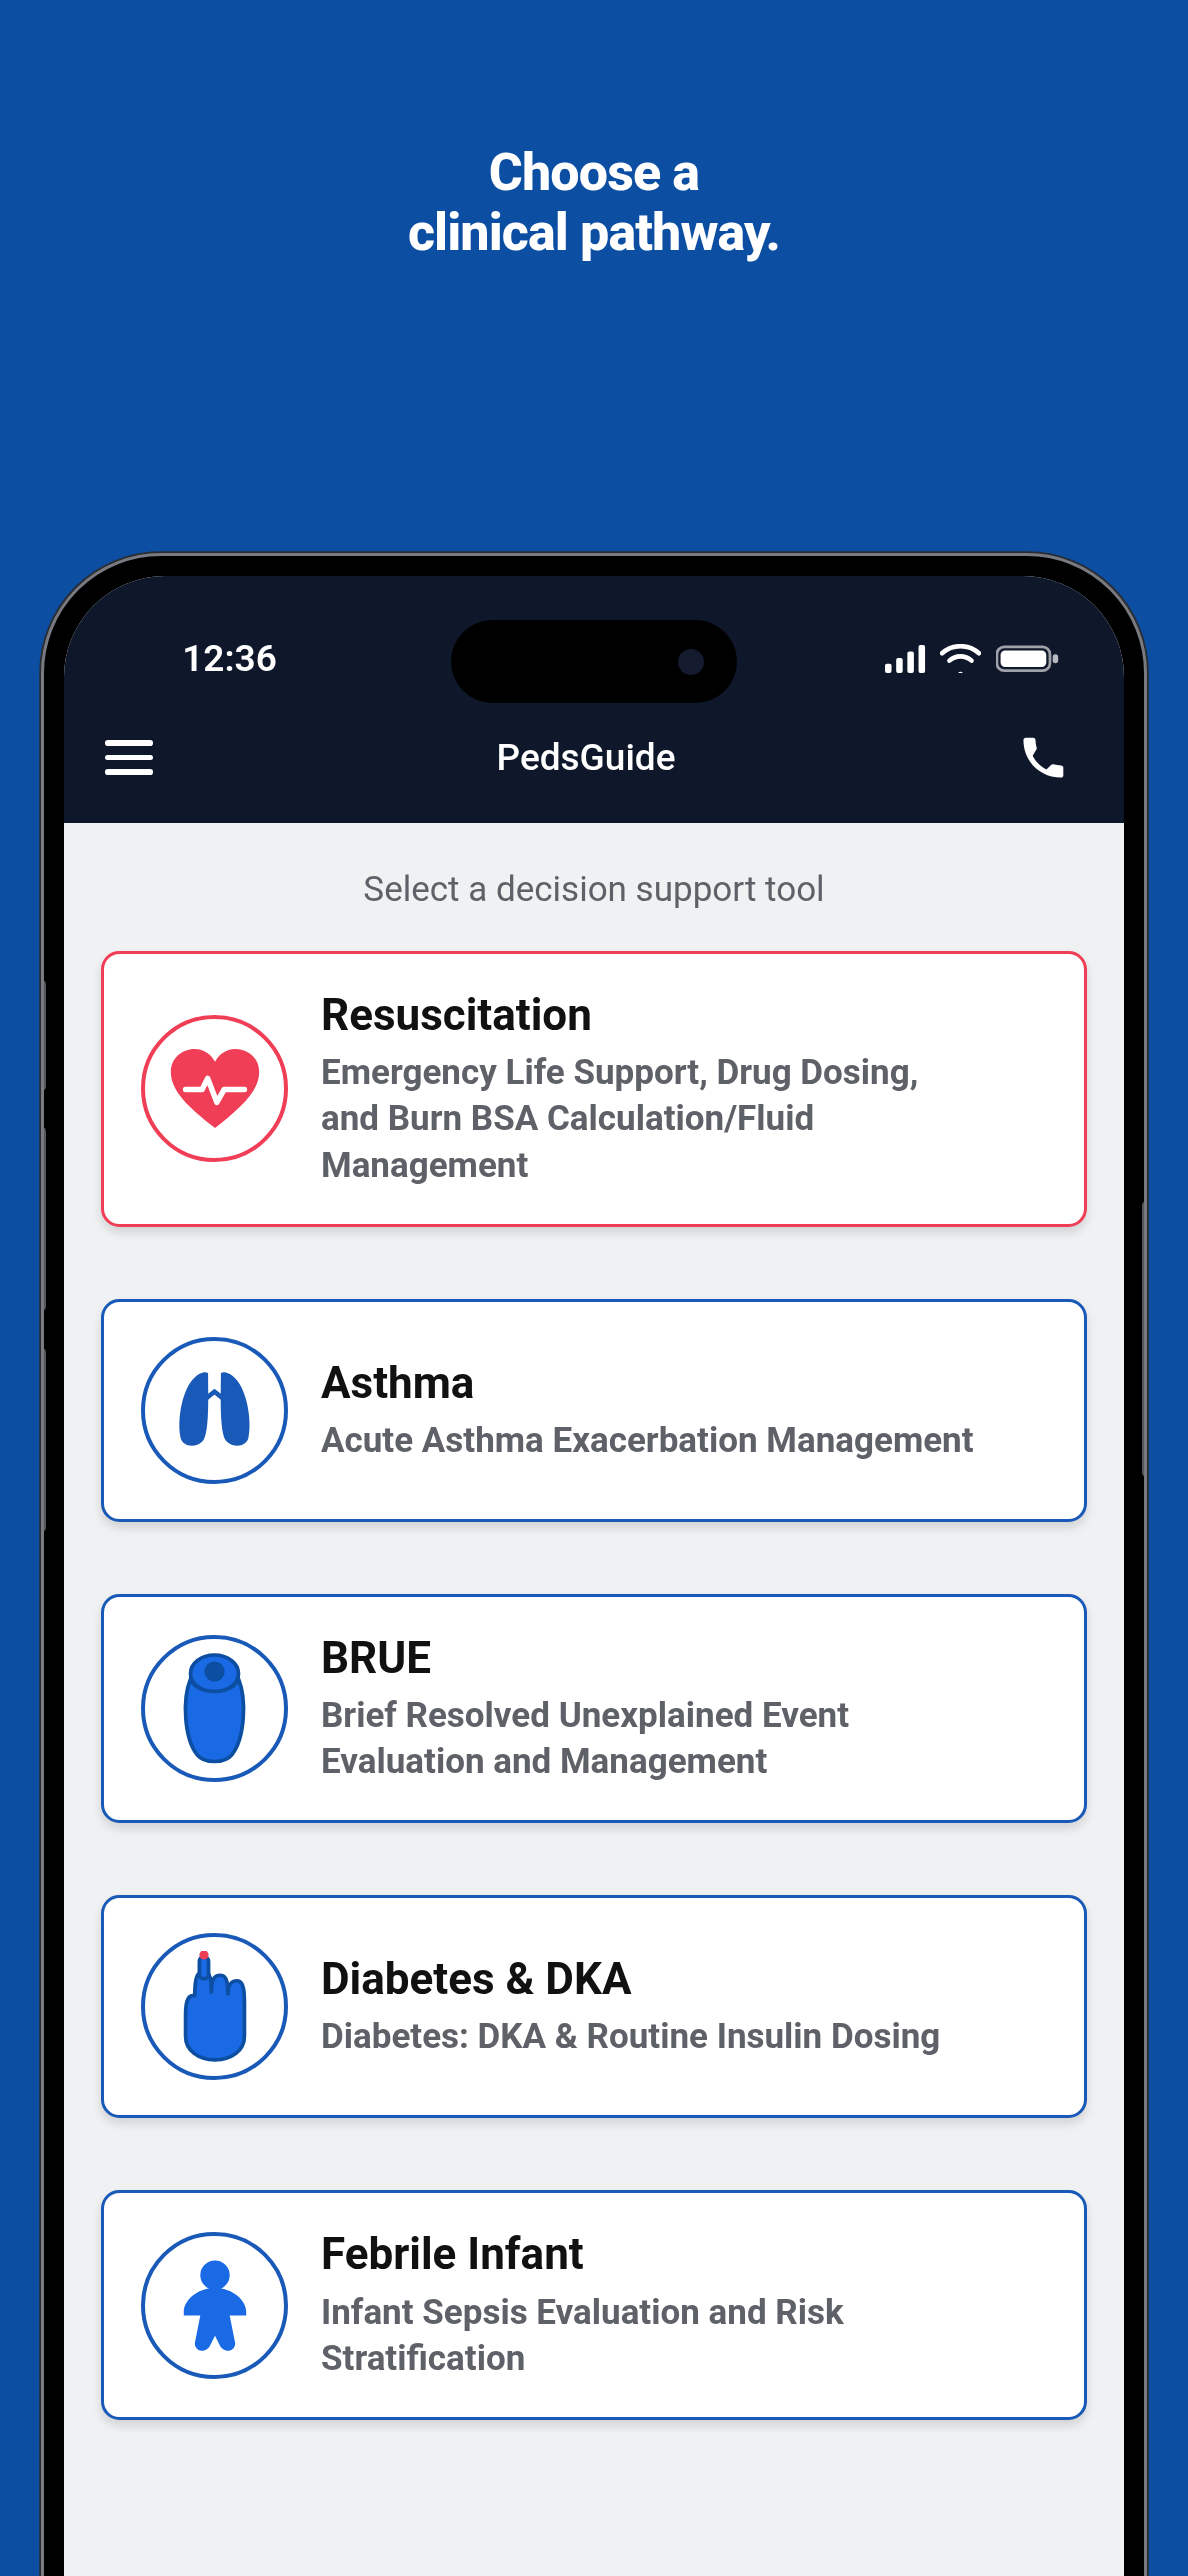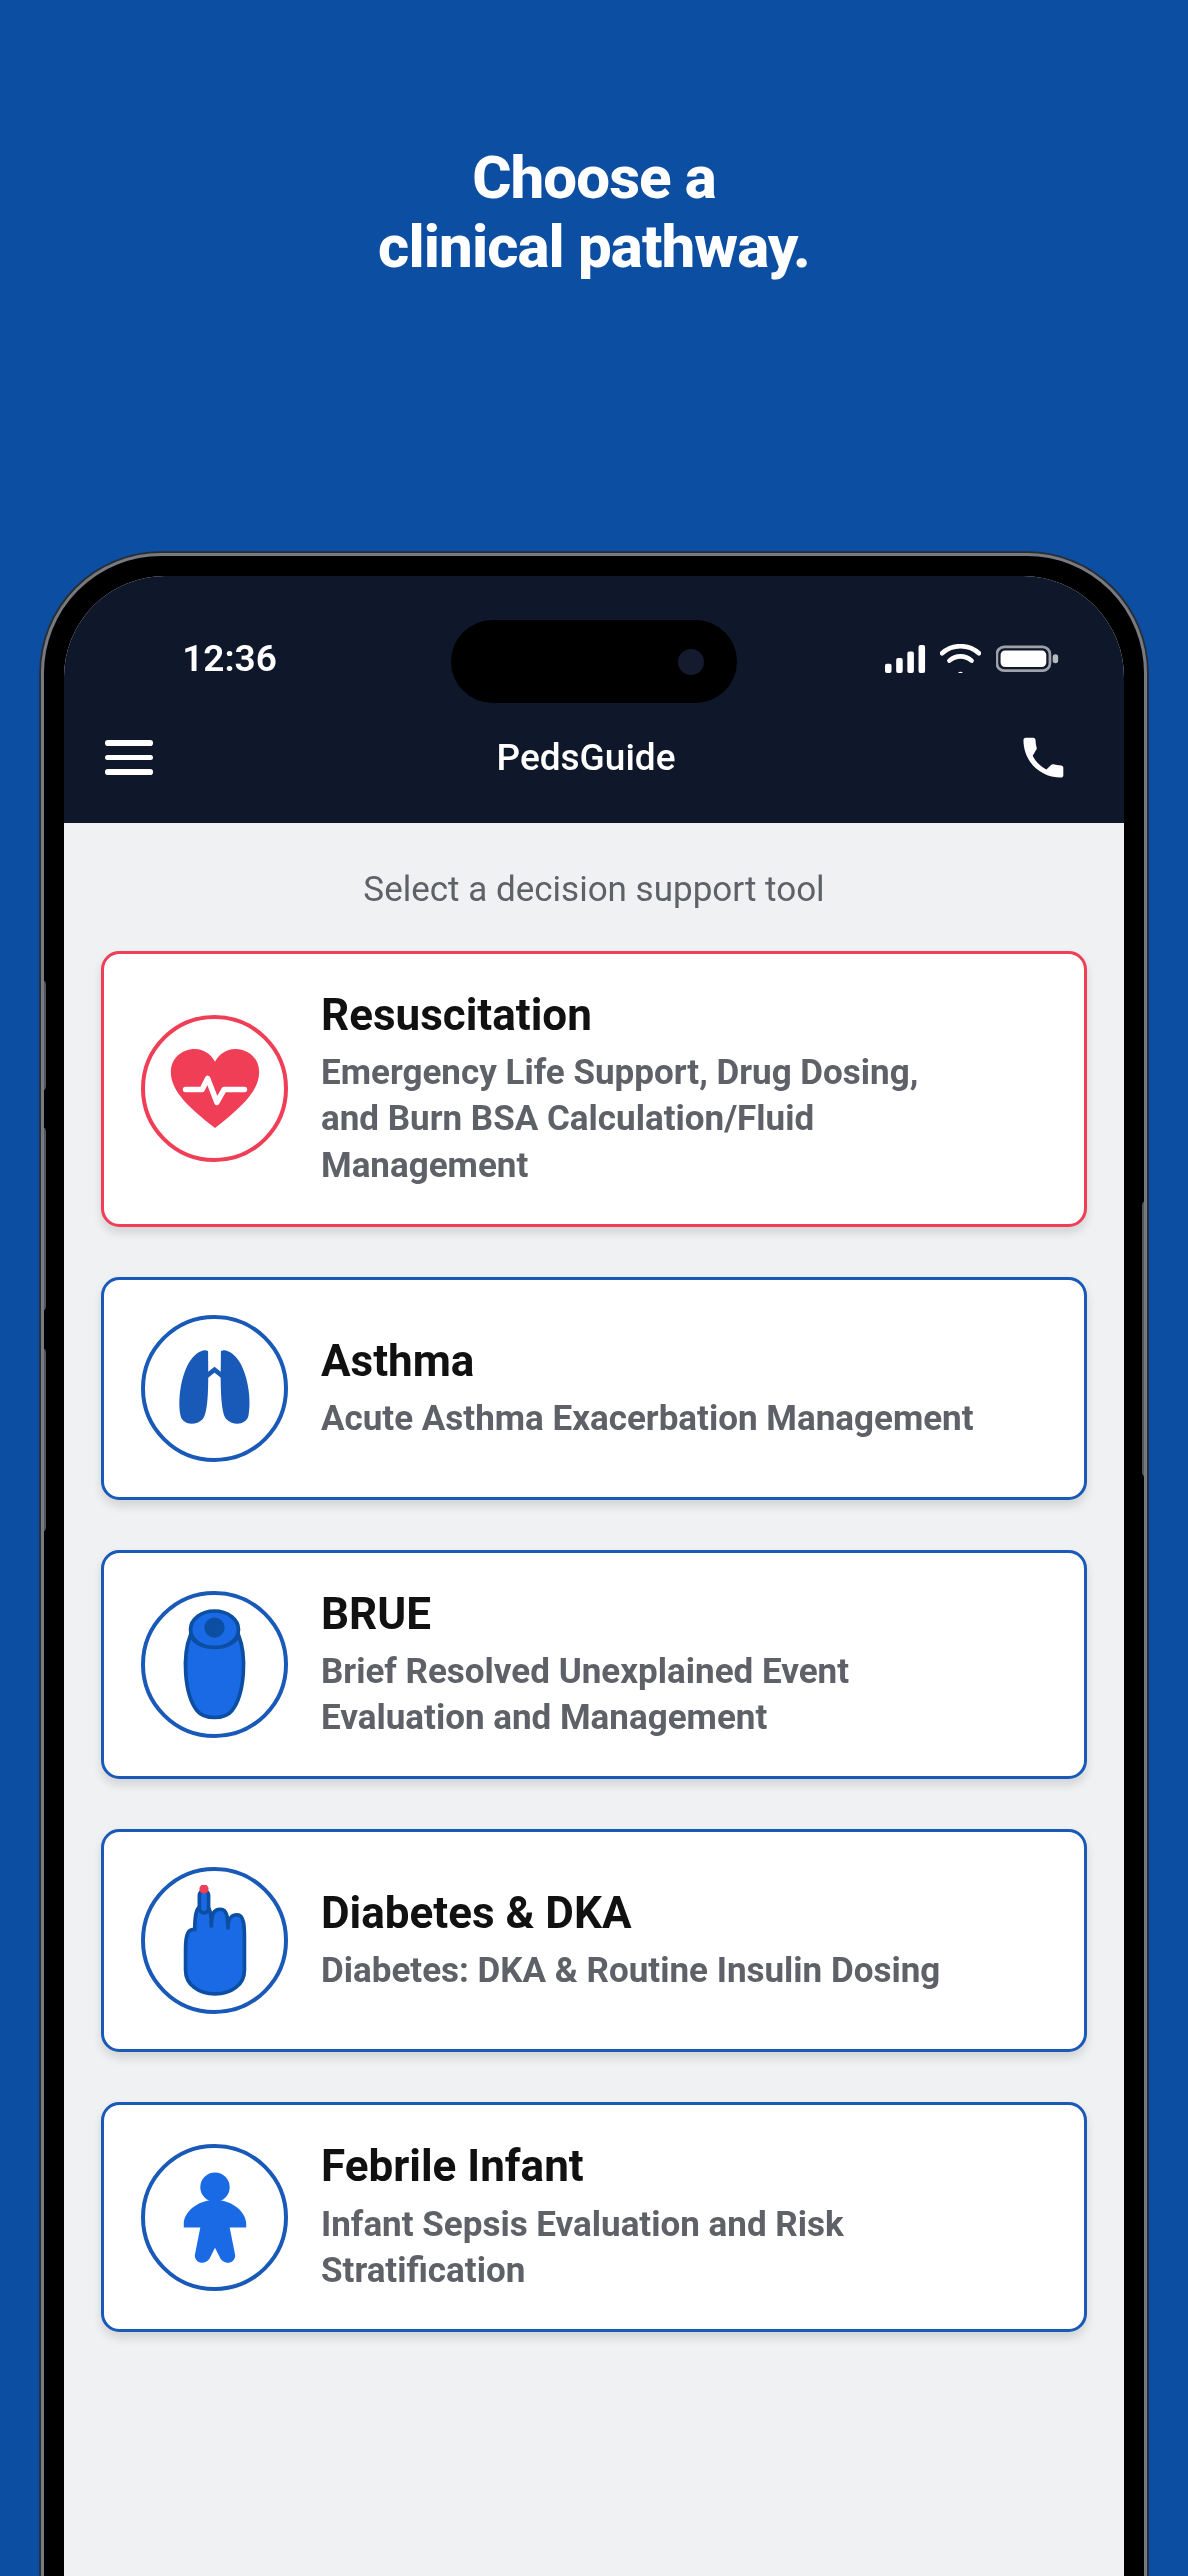--- a/index.html
+++ b/index.html
@@ -9,21 +9,21 @@
     font-family: -apple-system, BlinkMacSystemFont, "Segoe UI", Roboto, Helvetica, Arial, sans-serif;
     overflow: hidden;
   }
 
   
   .headline {
     width: 100%;
     text-align: center;
     color: #ffffff;
     font-weight: 800;
-    font-size: 60px;
+    font-size: 52px;
     line-height: 1.15;
     padding-top: 143px;
     letter-spacing: -0.9px;
   }
 
   
   .phone {
     position: absolute;
     left: 50%;
     transform: translateX(-50%);
@@ -156,21 +156,21 @@
   }
 
   .card {
     display: flex;
     align-items: center;
     gap: 33px;
     background: #ffffff;
     border: 3.7px solid #1959b7;
     border-radius: 18.4px;
     padding: 35px 37px 35px 37px;
-    margin-bottom: 50px;
+    margin-bottom: 72px;
     box-shadow: 0 5.5px 9.2px rgba(0,0,0,0.12);
     min-height: 184px;
   }
   .card.highlight {
     border-color: #ef3e55;
   }
   .card-icon {
     flex: 0 0 147px;
     height: 147px;
     border-radius: 50%;

